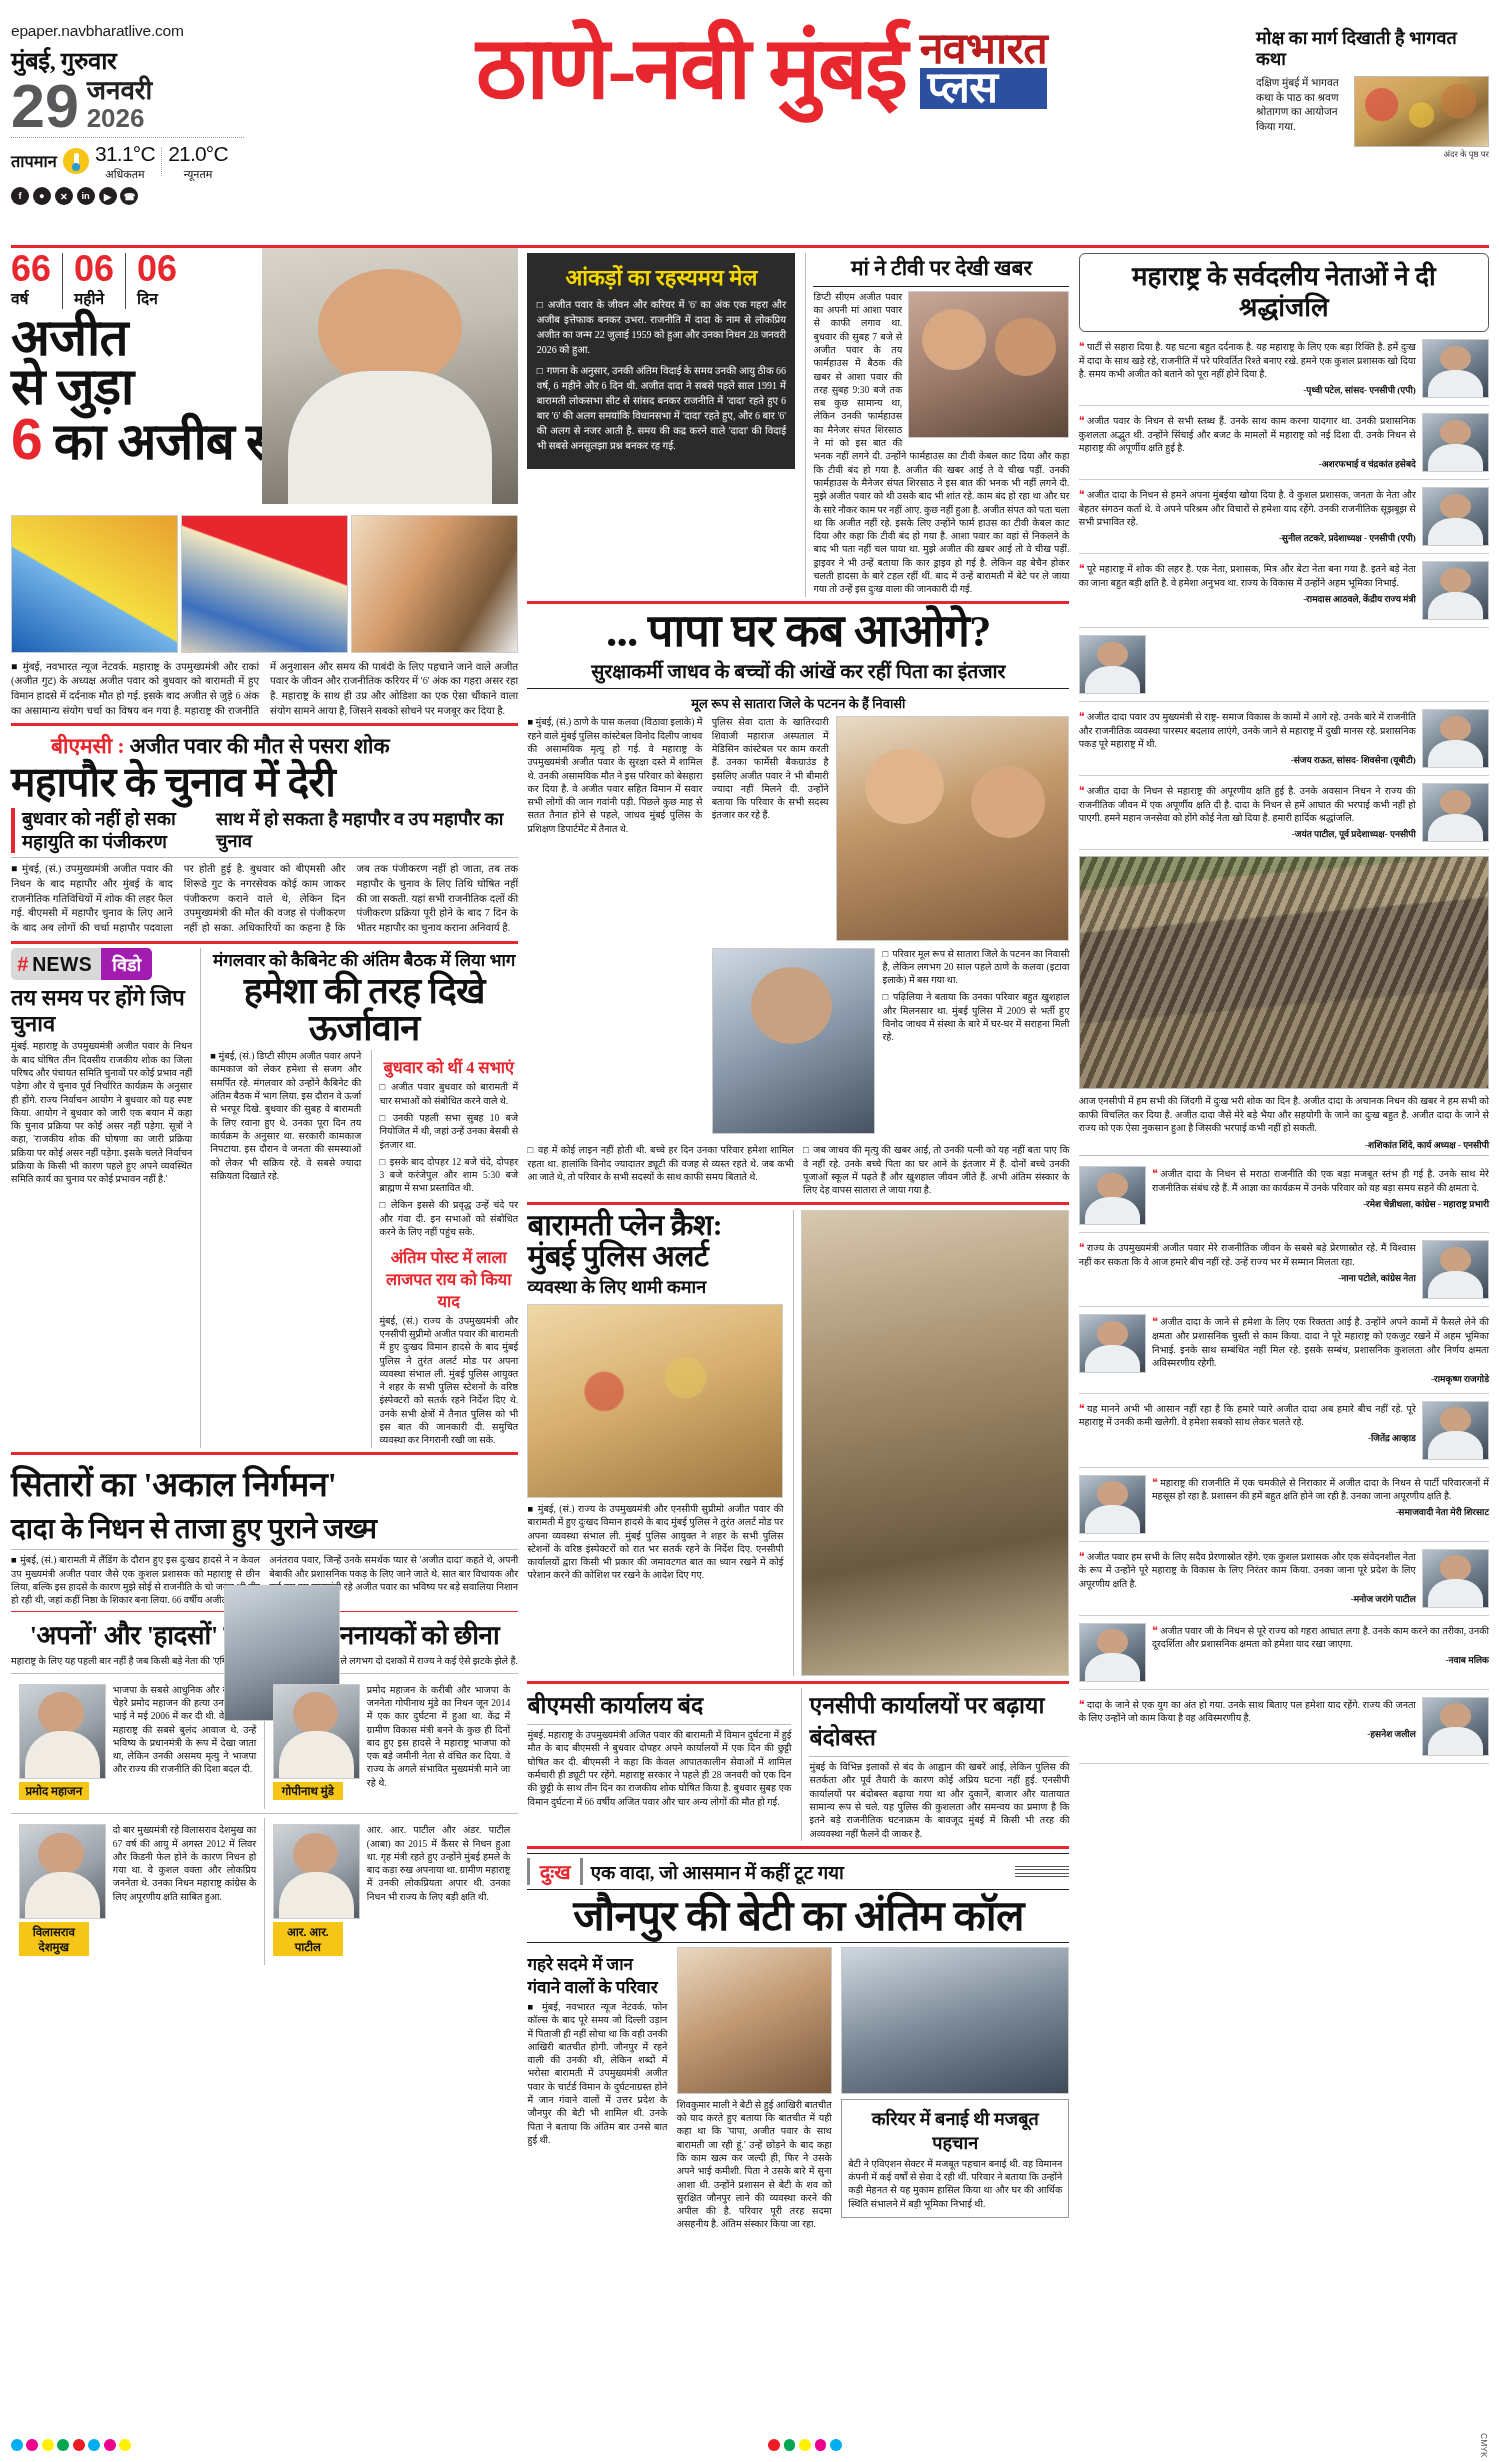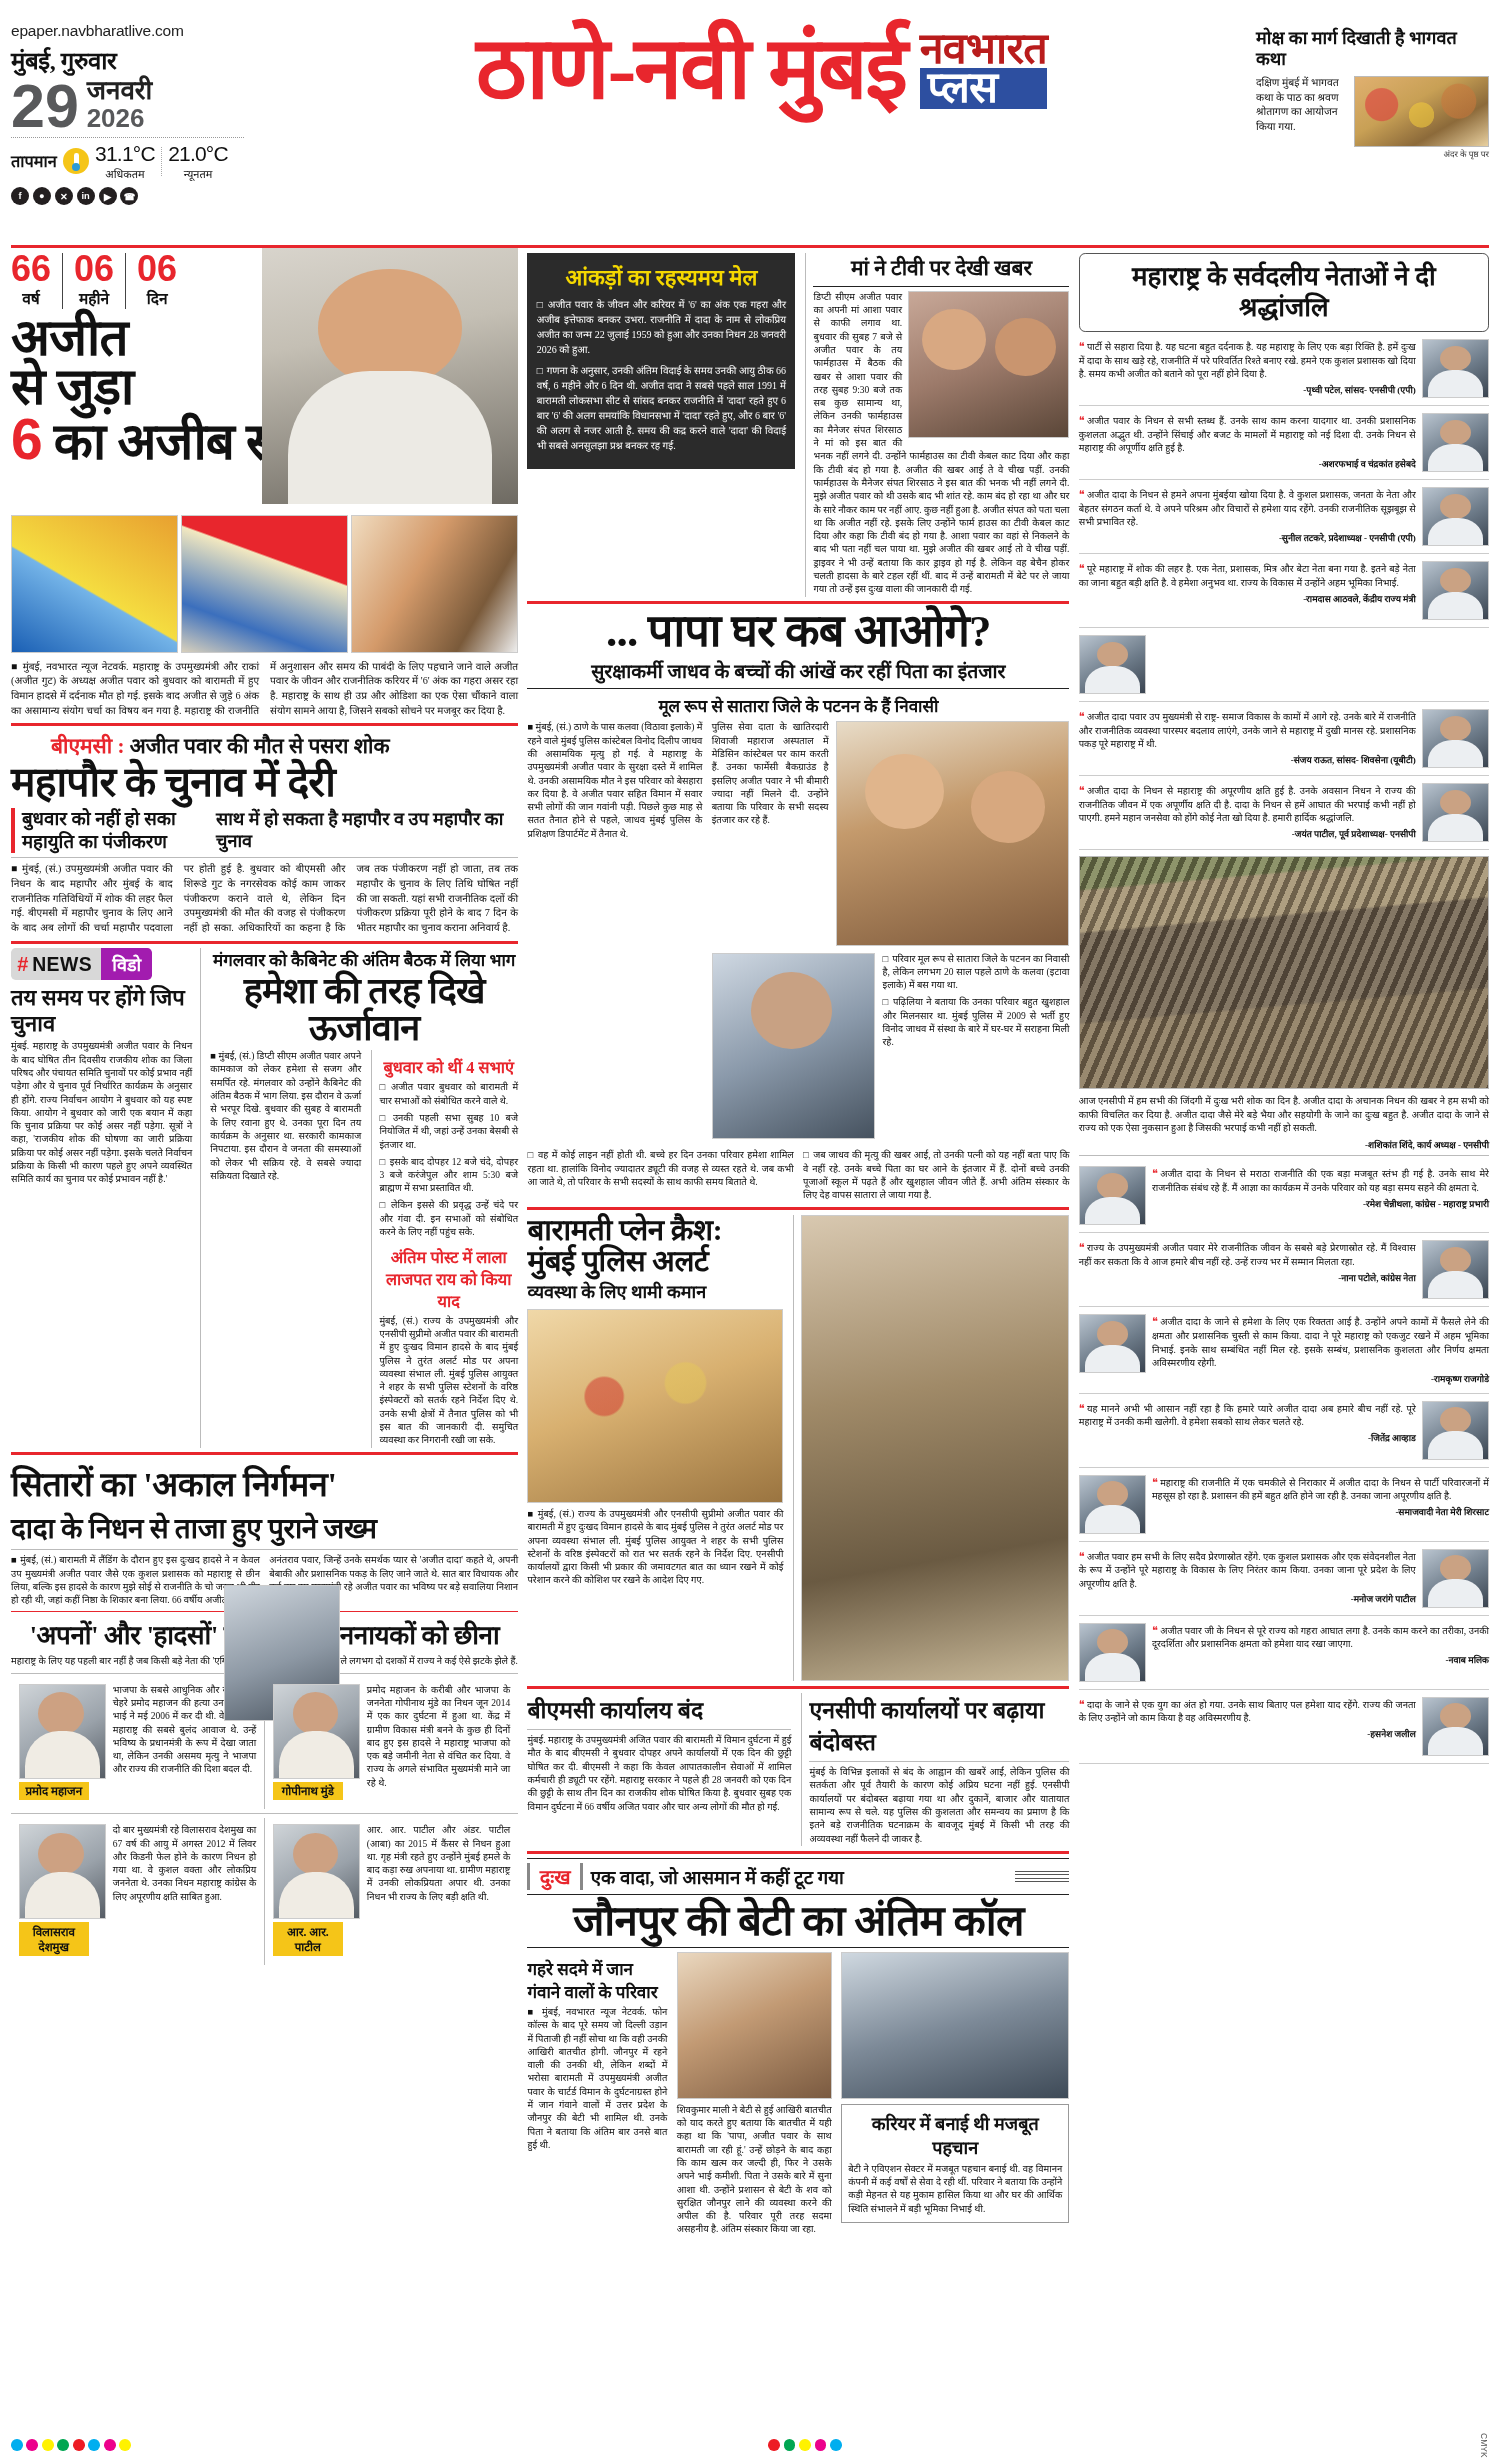--- a/index.html
+++ b/index.html
@@ -68,21 +68,21 @@
   .cols3 { column-count: 3; column-gap: 11px; }
 
   
   .main { display: flex; gap: 9.3px; margin-top: 1.6px; }
   .col-left  { width: 508px; }
   .col-mid   { width: 543px; }
   .col-right { width: 411px; }
 
   
   .kicker-nums { display: flex; align-items: flex-end; gap: 0; margin-bottom: 4.7px; }
-  .kn { padding: 0 11px; text-align: center; }
+  .kn { padding: 0 11px; }
   .kn:first-child { padding-left: 0; }
   .kn + .kn { border-left: 1.6px solid #444; }
   .kn-n { font-family: "Liberation Sans", sans-serif; font-size: 36px; font-weight: bold; color: #e8262d; line-height: 0.9; }
   .kn-l { font-size: 15.5px; font-weight: bold; margin-top: 1.6px; }
   .lead-head { font-size: 51px; font-weight: bold; line-height: 0.96; letter-spacing: -0.8px; }
   .lead-head .big6 { color: #e8262d; font-family: "Liberation Sans", sans-serif; font-size: 57px; }
   .leadwrap { position: relative; min-height: 256px; }
   .lead-photo { position: absolute; right: 0; top: -4.7px; width: 256px; height: 256px;
      background: linear-gradient(170deg,#d8d4cc 0%,#c4bfb4 35%,#6e6a62 100%); border: 0; overflow: hidden; }
   .lead-photo::before { content:""; position:absolute; left:22%; top:8%; width:56%; height:46%; border-radius:50%; background:#d9a57c; }
@@ -125,21 +125,21 @@
   
   .ov-kicker { font-size: 21px; font-weight: bold; margin-left: 40px; }
   .ov-kicker .rd { color: #e8262d; }
   .ov-head { font-size: 41px; font-weight: bold; line-height: 1.0; letter-spacing: -0.8px; margin: 3.1px 0 4.7px; }
   .subhead-red { border-left: 4.7px solid #e8262d; padding-left: 7px; font-size: 18.6px; font-weight: bold; line-height: 1.22; }
   .subhead-plain { font-size: 18px; font-weight: bold; line-height: 1.25; }
 
   
   .papa-head { font-size: 45px; font-weight: bold; text-align: center; line-height: 1.0; letter-spacing: -0.8px; }
   .papa-sub { font-size: 19.4px; font-weight: bold; text-align: center; margin-top: 3.1px; }
-  .papa-sub2 { font-size: 17px; font-weight: bold; text-align: center; margin: 4.7px 0; }
+  .papa-sub2 { font-size: 13px; font-weight: bold; text-align: center; margin: 4.7px 0; }
   .papa-img { width: 233px; height: 225px; float: right; margin: 0 0 6.2px 7.8px; border: 0.8px solid #ccc;
     background: linear-gradient(165deg,#e8dcc8,#c49a6c 40%,#7e5a3c); position: relative; overflow: hidden; }
   .papa-img::before{content:"";position:absolute;left:12%;top:14%;width:34%;height:34%;border-radius:50%;background:#e0b58c;}
   .papa-img::after{content:"";position:absolute;right:10%;top:22%;width:32%;height:32%;border-radius:50%;background:#d7a87f;}
   .papa-img2 { width: 163px; height: 186px; float: left; margin: 0 7.8px 6.2px 0; border: 0.8px solid #ccc;
     background: linear-gradient(155deg,#cfd8e2,#8a99aa 50%,#46525f); position: relative; overflow: hidden; }
   .papa-img2::before{content:"";position:absolute;left:24%;top:10%;width:50%;height:42%;border-radius:50%;background:#c8a183;}
 
   
   .news-badge { display: inline-flex; align-items: stretch; font-family: "Liberation Sans", sans-serif; }

